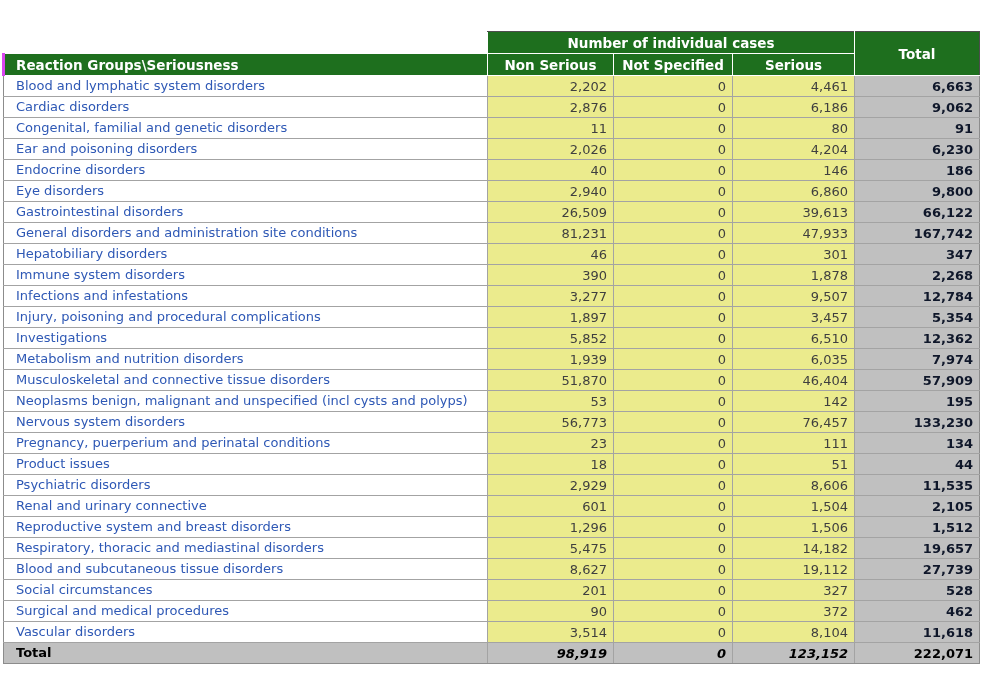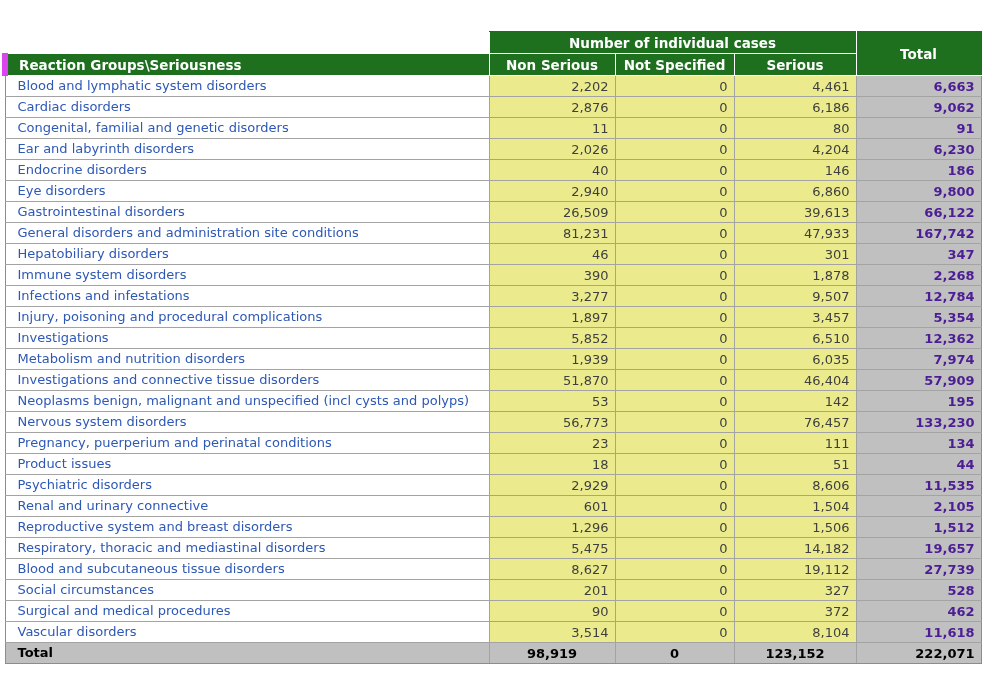--- a/index.html
+++ b/index.html
@@ -45,21 +45,21 @@
     padding: 1px 6px;
     border: 1px solid #ffffff;
     border-top: 1px solid #4d4d4d;
     text-align: center;
     white-space: nowrap;
   }
   tr.h2 th.ghead { border-top: 1px solid #ffffff; }
   th.ghead.label-h {
     text-align: left;
     padding-left: 11px;
-    border-left: 6px solid #d946ef;
+    border-left: 3px solid #d946ef;
     border-top: 1px solid #4d4d4d;
   }
   th.ghead.total-h {
     border-right: 1px solid #4d4d4d;
     border-top: 1px solid #4d4d4d;
     vertical-align: middle;
   }
 
   
   td {
@@ -79,37 +79,37 @@
     line-height: 18px;
   }
   td.num-cell {
     background: var(--yellow);
     color: #3f3f3f;
     text-align: right;
     white-space: nowrap;
   }
   td.total-cell {
     background: var(--gray);
-    color: #4c1d95;
+    color: #0f172a;
     font-weight: bold;
     text-align: right;
     border-right: 1px solid #8c8c8c;
     white-space: nowrap;
   }
   tr.grand-row td {
     background: var(--gray);
     color: #000000;
     font-weight: bold;
     border-bottom: 1px solid #8c8c8c;
   }
   tr.grand-row td.label-cell {
     color: #000000;
     cursor: default;
   }
-  tr.grand-row td.num-cell { background: var(--gray); text-align: center; }
+  tr.grand-row td.num-cell { background: var(--gray); text-align: right; font-style: italic; }
 </style>
 </head>
 <body>
 
 <div id="stage">
   <table class="pivot">
     <colgroup>
       <col class="c-label">
       <col class="c-nonserious">
       <col class="c-notspec">
@@ -145,21 +145,21 @@
           <td class="total-cell">9,062</td>
         </tr>
         <tr>
           <td class="label-cell">Congenital, familial and genetic disorders</td>
           <td class="num-cell">11</td>
           <td class="num-cell">0</td>
           <td class="num-cell">80</td>
           <td class="total-cell">91</td>
         </tr>
         <tr>
-          <td class="label-cell">Ear and labyrinth disorders</td>
+          <td class="label-cell">Ear and poisoning disorders</td>
           <td class="num-cell">2,026</td>
           <td class="num-cell">0</td>
           <td class="num-cell">4,204</td>
           <td class="total-cell">6,230</td>
         </tr>
         <tr>
           <td class="label-cell">Endocrine disorders</td>
           <td class="num-cell">40</td>
           <td class="num-cell">0</td>
           <td class="num-cell">146</td>
@@ -222,21 +222,21 @@
           <td class="total-cell">12,362</td>
         </tr>
         <tr>
           <td class="label-cell">Metabolism and nutrition disorders</td>
           <td class="num-cell">1,939</td>
           <td class="num-cell">0</td>
           <td class="num-cell">6,035</td>
           <td class="total-cell">7,974</td>
         </tr>
         <tr>
-          <td class="label-cell">Investigations and connective tissue disorders</td>
+          <td class="label-cell">Musculoskeletal and connective tissue disorders</td>
           <td class="num-cell">51,870</td>
           <td class="num-cell">0</td>
           <td class="num-cell">46,404</td>
           <td class="total-cell">57,909</td>
         </tr>
         <tr>
           <td class="label-cell">Neoplasms benign, malignant and unspecified (incl cysts and polyps)</td>
           <td class="num-cell">53</td>
           <td class="num-cell">0</td>
           <td class="num-cell">142</td>

